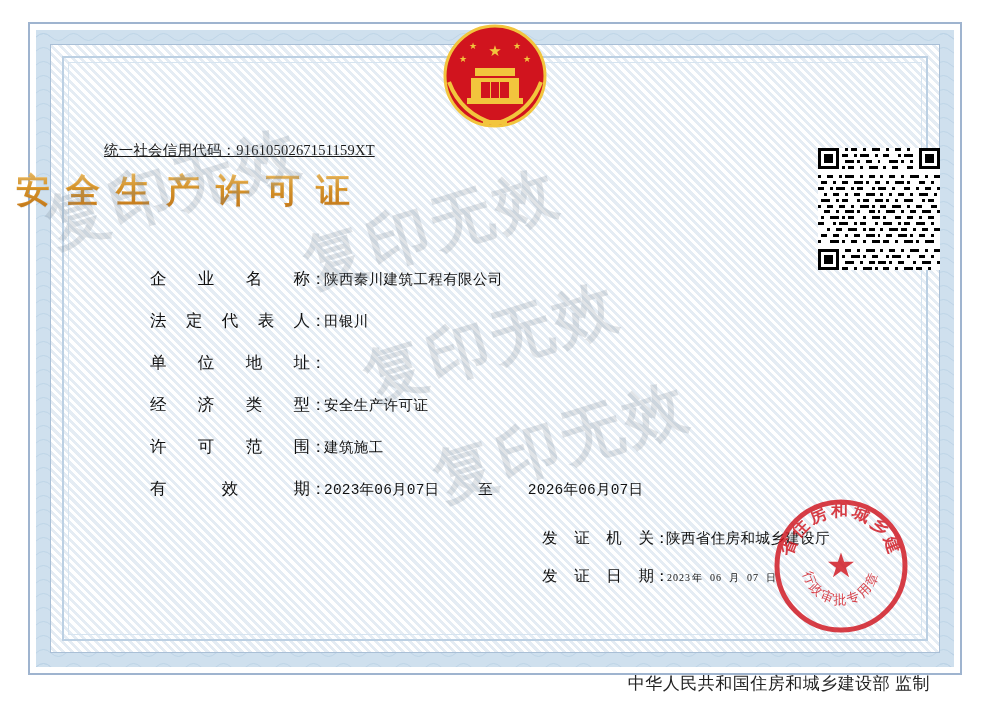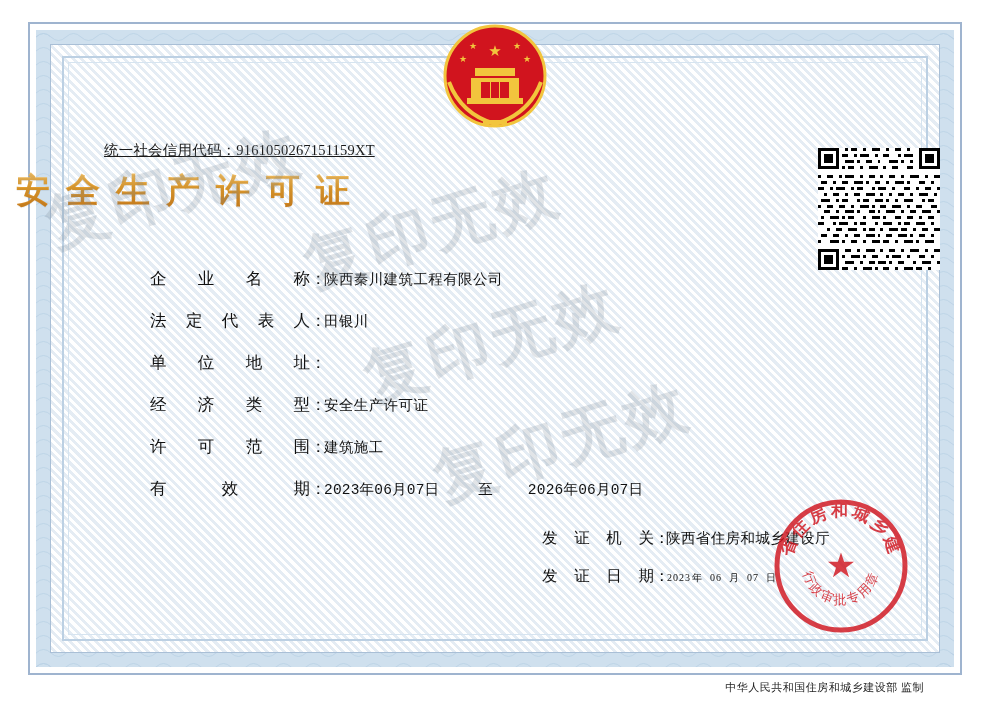--- a/index.html
+++ b/index.html
@@ -214,23 +214,23 @@
   }
   .date-value i {
     font-style: normal;
     display: inline-block;
     min-width: 26px;
     text-align: center;
   }
 
   .footer-note {
     position: absolute;
-    right: 66px;
+    right: 60px;
     bottom: 10px;
-    font-size: 11px;
+    font-size: 17px;
     color: #222;
     letter-spacing: 0.5px;
   }
 
   
   .qr {
     position: absolute;
     right: 50px;
     top: 148px;
     width: 122px;

